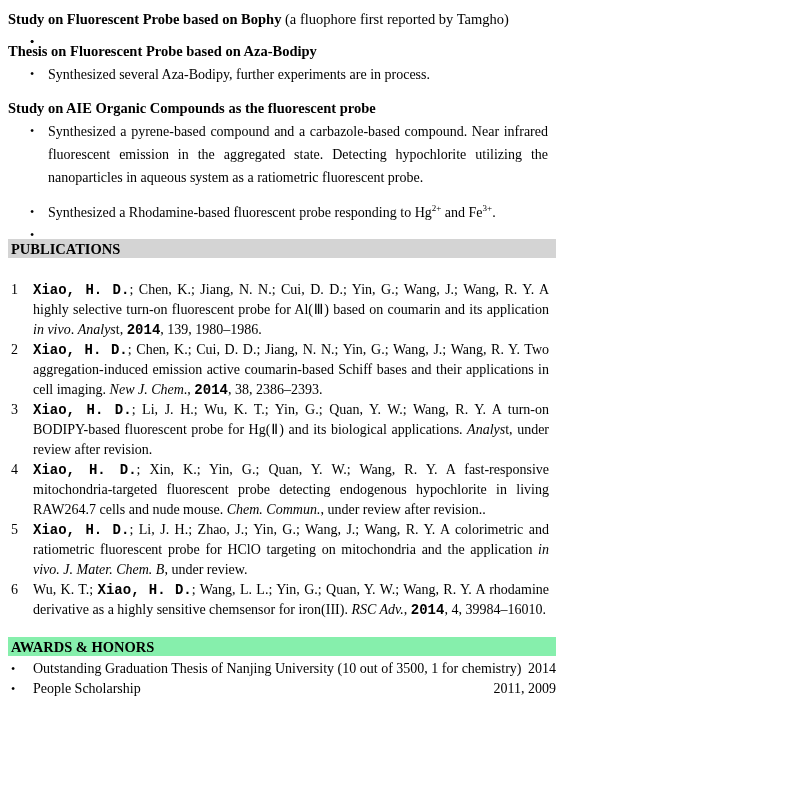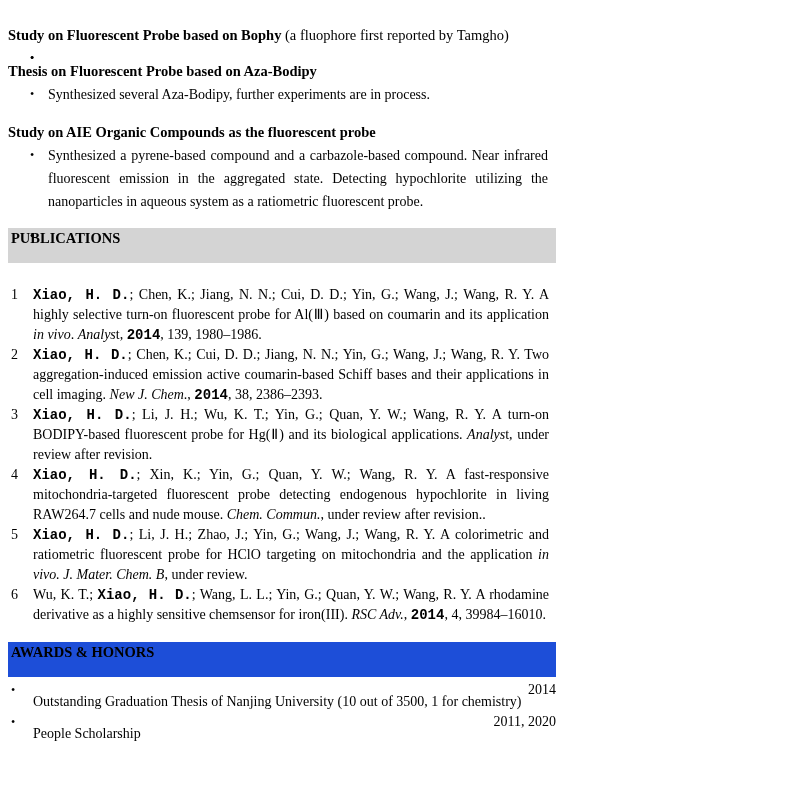--- a/index.html
+++ b/index.html
@@ -17,21 +17,20 @@
     width: 556px;
     padding: 9px 0 0 8px;
     font-size: 14px;
   }
   
   .section { margin-bottom: 12px; }
   .section-heading {
     font-size: 14.5px;
     line-height: 20px;
     margin-bottom: 2px;
-    margin-top: 16px;
   }
   .h-bold { font-weight: bold; }
   .bullets { list-style: none; margin: 0; padding: 0; }
   .bullet {
     position: relative;
     padding-left: 40px;
     padding-right: 8px;
     line-height: 23px;
     text-align: justify;
   }
@@ -42,21 +41,21 @@
     font-size: 12px;
   }
   
   .bar {
     box-sizing: border-box;
     width: 548px;
     background: #d4d4d4;
     font-weight: bold;
     font-size: 14.5px;
     line-height: 17px;
-    padding: 2px 4px 16px 3px;
+    padding: 2px 4px 0 3px;
   }
   .bar-publications { margin-top: 15px; margin-bottom: 22px; }
   .bar-awards { margin-top: 17px; margin-bottom: 3px; }
   
   .pubs { list-style: none; margin: 0; padding: 0; }
   .pub {
     position: relative;
     padding-left: 25px;
     padding-right: 7px;
     line-height: 20px;
@@ -73,21 +72,21 @@
     display: flex;
     padding-left: 25px;
     line-height: 20px;
   }
   .award .marker {
     position: absolute;
     left: 3px;
     top: 0;
     font-size: 12px;
   }
-  .award-text { flex: 1 1 auto; margin-top: 12px; }
+  .award-text { flex: 1 1 auto; }
   .award-date { flex: 0 0 auto; text-align: right; white-space: nowrap; }
 </style>
 </head>
 <body style="background: rgb(255, 255, 255); color: rgb(0, 0, 0);">
 
 <div class="page">
   <div id="research">
       <div class="section">
     <div class="section-heading">
       <span class="h-bold">Study on Fluorescent Probe based on Bophy</span><span class="h-normal"> (a fluophore first reported by Tamgho)</span>
@@ -120,20 +119,21 @@
           <li class="bullet">
     <span class="marker">•</span>
     <span class="bullet-text"><span>Synthesized a pyrene-based compound and a carbazole-based compound. Near infrared fluorescent emission in the aggregated state. Detecting hypochlorite utilizing the nanoparticles in aqueous system as a ratiometric fluorescent probe.</span></span>
   </li>
         </ul>
   </div>
       <div class="section">
     <ul class="bullets">
           <li class="bullet" style="text-align: left;">
     <span class="marker">•</span>
+    <span class="bullet-text"><span>Synthesized a Rhodamine-based fluorescent probe responding to Hg</span><sup>2+</sup><span> and Fe</span><sup>3+</sup><span>.</span></span>
   </li>
           <li class="bullet" style="text-align: left;">
     <span class="marker">•</span>
   </li>
         </ul>
   </div>
     </div>
 
   <div class="bar bar-publications" style="background: rgb(212, 212, 212);">
     <span>PUBLICATIONS</span>
@@ -158,28 +158,28 @@
       <li class="pub">
     <span class="pub-num">5</span>
     <span class="pub-text"><span class="b">Xiao, H. D.</span><span>; Li, J. H.; Zhao, J.; Yin, G.; Wang, J.; Wang, R. Y. A colorimetric and ratiometric fluorescent probe for HClO targeting on mitochondria and the application </span><span class="i">in vivo. J. Mater. Chem. B</span><span>, under review.</span></span>
   </li>
       <li class="pub">
     <span class="pub-num">6</span>
     <span class="pub-text"><span>Wu, K. T.; </span><span class="b">Xiao, H. D.</span><span>; Wang, L. L.; Yin, G.; Quan, Y. W.; Wang, R. Y. A rhodamine derivative as a highly sensitive chemsensor for iron(III). </span><span class="i">RSC Adv.</span><span>, </span><span class="b">2014</span><span>, 4, 39984–16010.</span></span>
   </li>
     </ol>
 
-  <div class="bar bar-awards" style="background: #1d4ed8;">
+  <div class="bar bar-awards" style="background: #86efac;">
     <span>AWARDS &amp; HONORS</span>
   </div>
   <div id="awards" class="awards">
       <div class="award">
     <span class="marker">•</span>
     <span class="award-text">Outstanding Graduation Thesis of Nanjing University (10 out of 3500, 1 for chemistry)</span>
     <span class="award-date">2014</span>
   </div>
       <div class="award">
     <span class="marker">•</span>
     <span class="award-text">People Scholarship</span>
-    <span class="award-date">2011, 2020</span>
+    <span class="award-date">2011, 2009</span>
   </div>
     </div>
 </div>
 
 </body></html>

